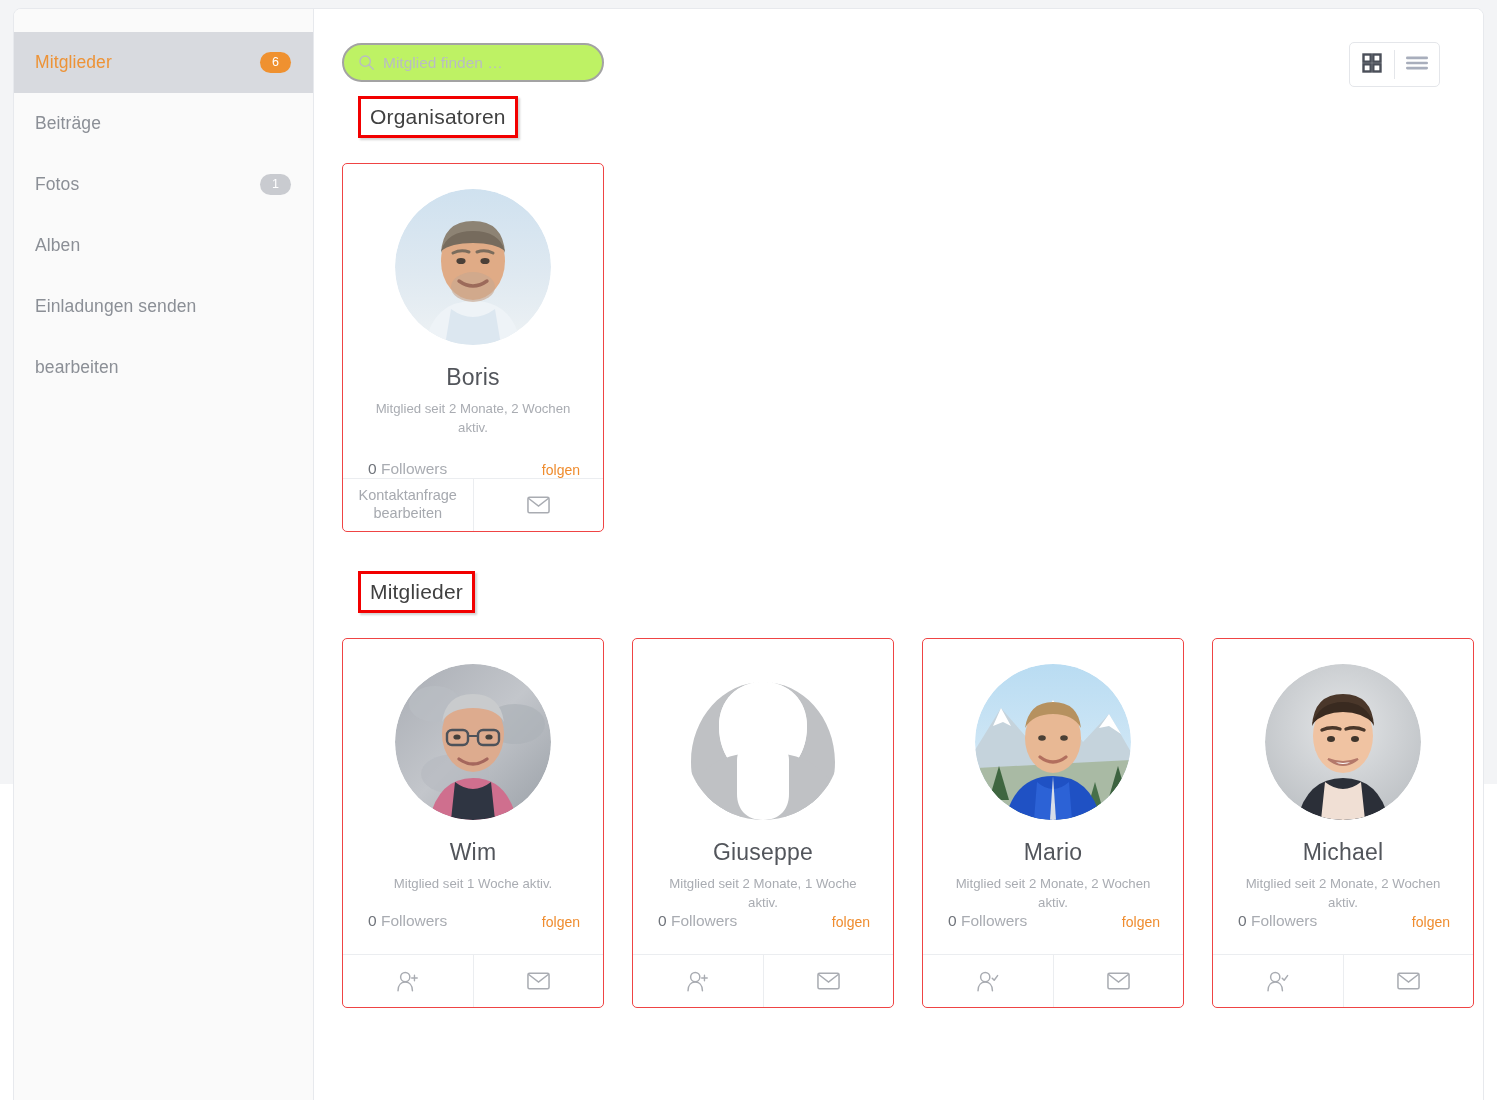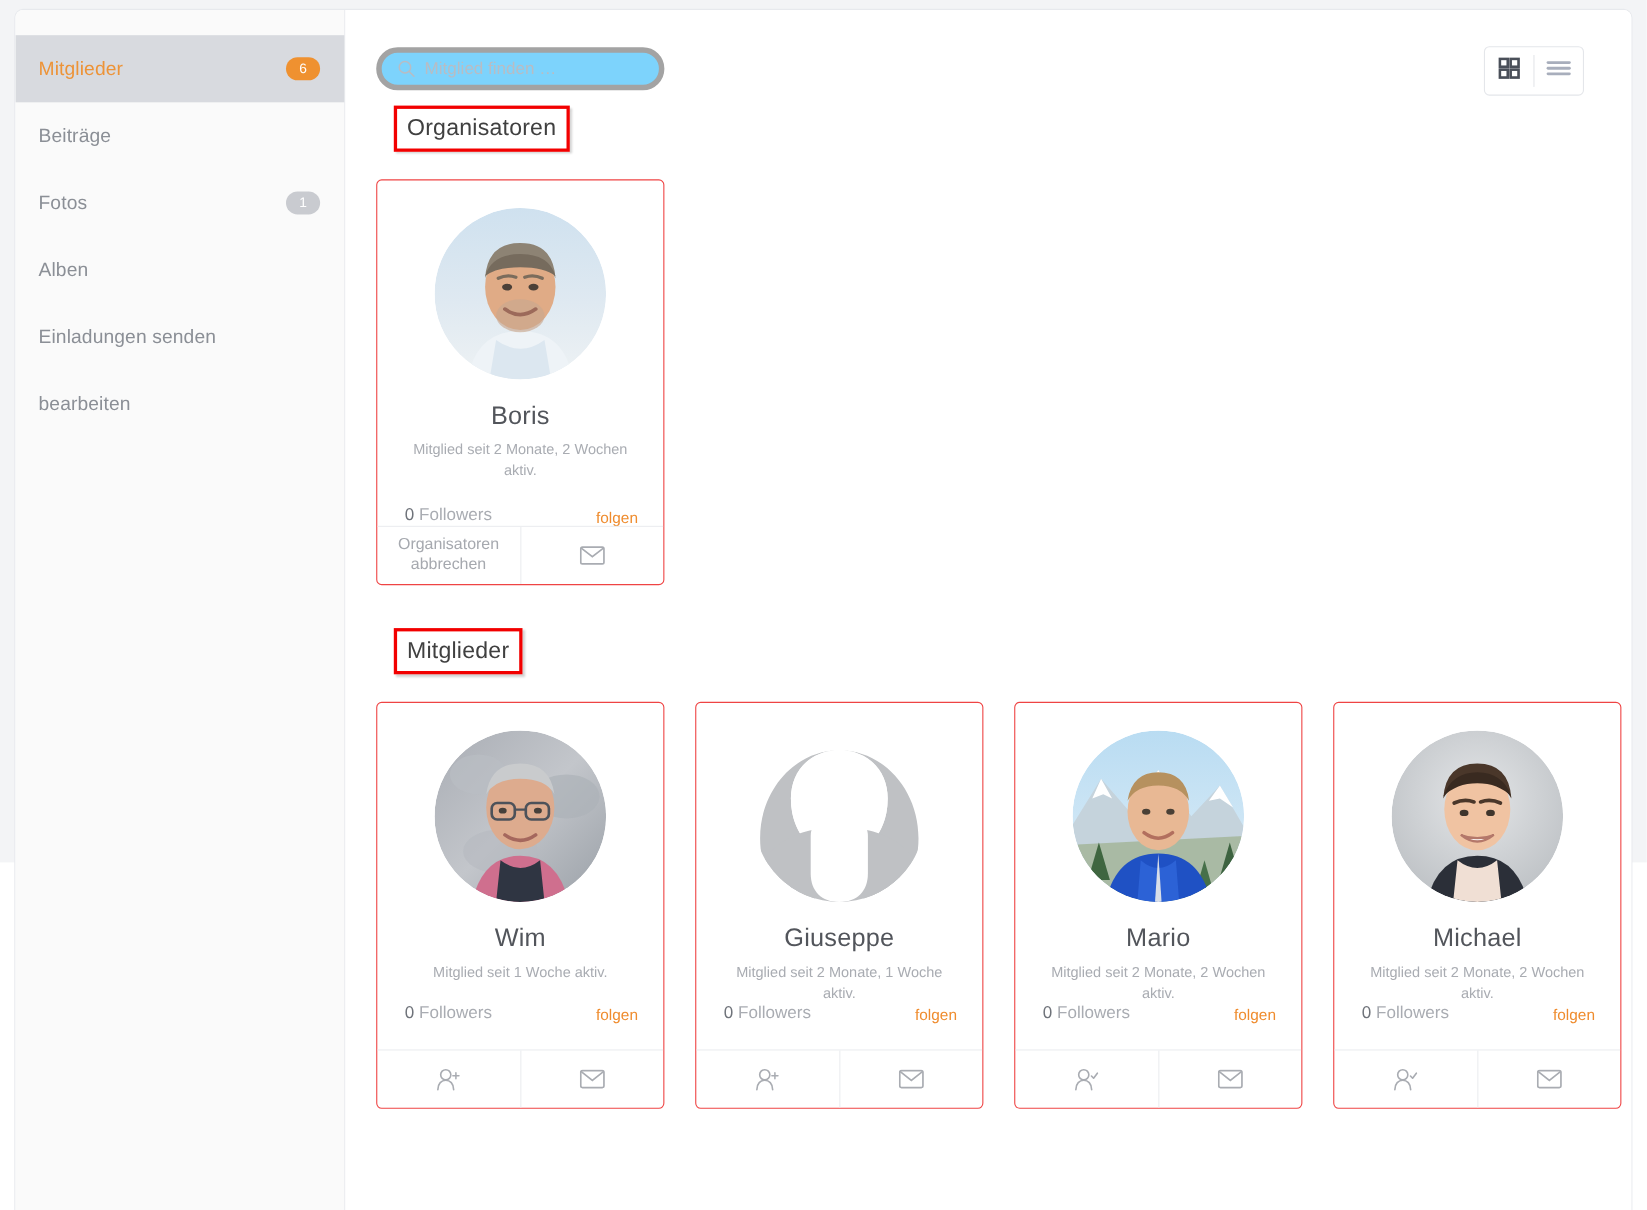--- a/index.html
+++ b/index.html
@@ -100,23 +100,23 @@
   .toolbar {
     position: relative;
     height: 96px;
   }
   .search-box {
     position: absolute;
     left: 28px;
     top: 34px;
     width: 262px;
     height: 39px;
-    border: 5px solid #a3a3a3;
+    border: 2px solid #a3a3a3;
     border-radius: 20px;
-    background: #7dd3fc;
+    background: #bef264;
     display: flex;
     align-items: center;
     padding: 0 14px;
     box-sizing: border-box;
   }
   .search-box .mag { flex: 0 0 auto; margin-right: 8px; display:flex; }
   .search-input {
     border: none;
     outline: none;
     background: transparent;
@@ -373,21 +373,21 @@
                 </svg>
               </div>
               <div class="member-name">Boris</div>
               <div class="member-meta">Mitglied seit 2 Monate, 2 Wochen aktiv.</div>
               <div class="followers-row">
                 <div class="followers-text"><span class="num">0</span> <span>Followers</span></div>
                 <a class="follow-link">folgen</a>
               </div>
             </div>
             <div class="card-actions">
-              <div class="act">Organisatoren abbrechen</div>
+              <div class="act">Kontaktanfrage bearbeiten</div>
               <div class="act">
                 <span style="display: flex;">
                   <svg width="23" height="18" viewBox="0 0 24 18" fill="none">
       <rect x="1" y="1" width="22" height="16" rx="1.6" stroke="#a9acb2" stroke-width="1.6"></rect>
       <path d="M1.8 2.2 L12 10.2 L22.2 2.2" stroke="#a9acb2" stroke-width="1.6" fill="none" stroke-linecap="round"></path>
     </svg>
                 </span>
               </div>
             </div>
           </div>

